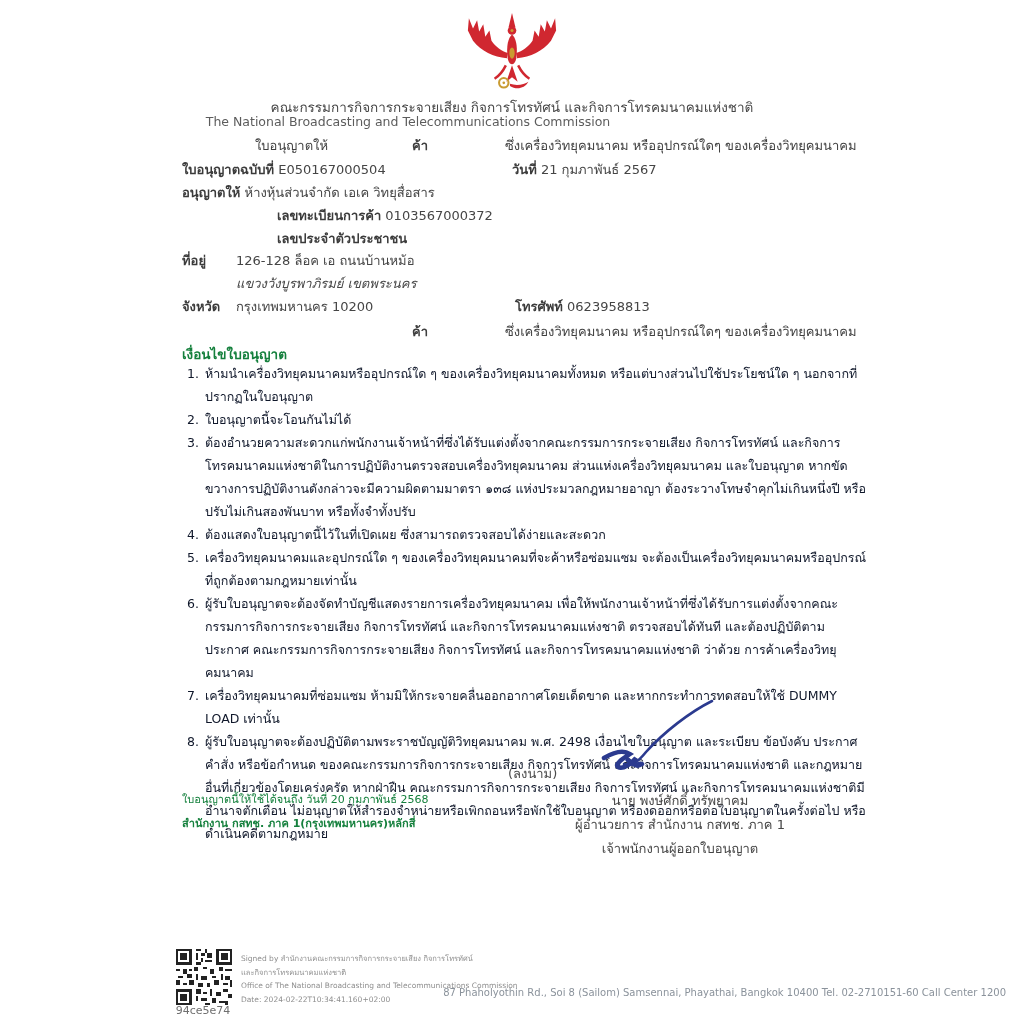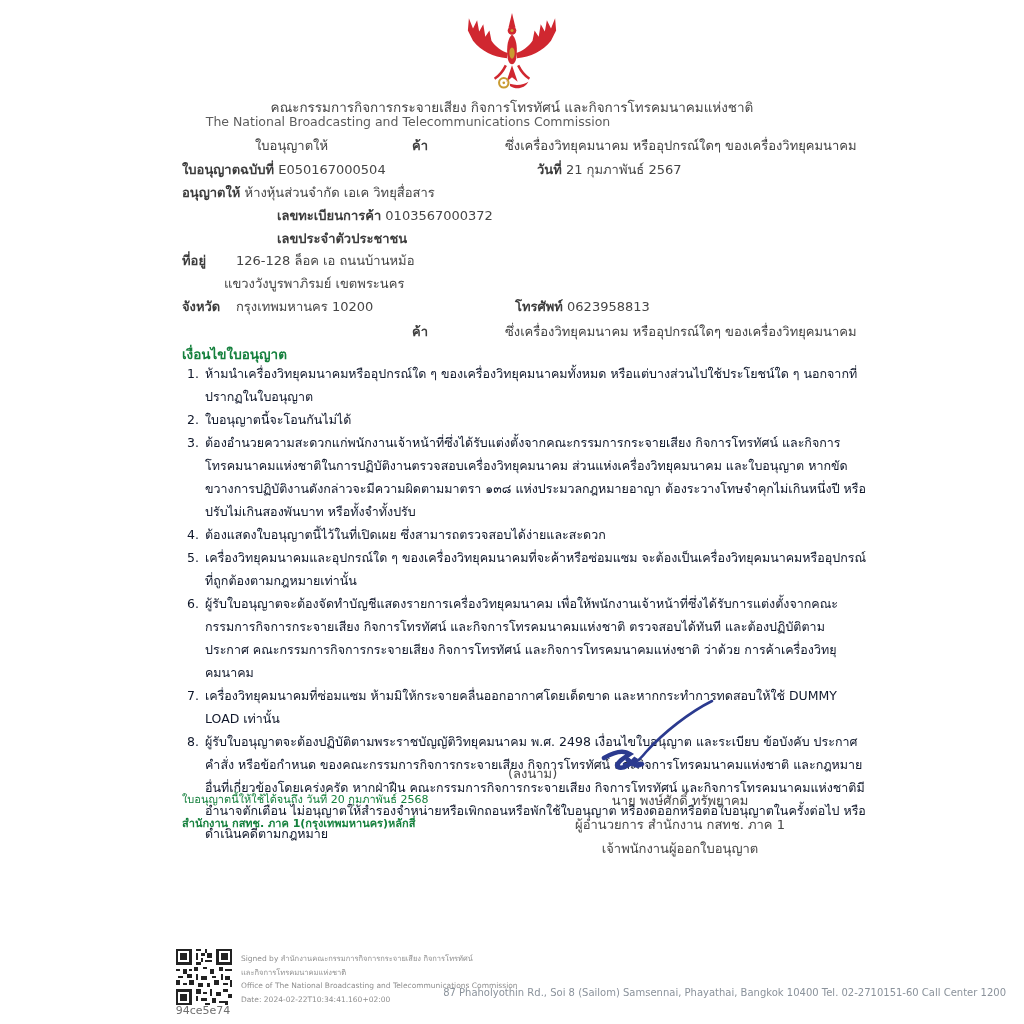--- a/index.html
+++ b/index.html
@@ -74,42 +74,42 @@
   <div class="abs org-en center">The National Broadcasting and Telecommunications Commission</div>
 
   <div class="abs row" style="left:255px;top:137px;"><span>ใบอนุญาตให้</span></div>
   <div class="abs row b" style="left:412px;top:137px;">ค้า</div>
   <div class="abs row" style="left:505px;top:137px;">ซึ่งเครื่องวิทยุคมนาคม หรืออุปกรณ์ใดๆ ของเครื่องวิทยุคมนาคม</div>
 
   <div class="abs row" style="left:182px;top:161px;">
     <span class="lbl">ใบอนุญาตฉบับที่</span>
     <span class="val">E050167000504</span>
   </div>
-  <div class="abs row" style="left:537px;top:161px;">
+  <div class="abs row" style="left:512px;top:161px;">
     <span class="lbl">วันที่</span>
     <span class="val">21 กุมภาพันธ์ 2567</span>
   </div>
 
   <div class="abs row" style="left:182px;top:184px;">
     <span class="lbl">อนุญาตให้</span>
     <span class="val">ห้างหุ้นส่วนจำกัด เอเค วิทยุสื่อสาร</span>
   </div>
 
   <div class="abs row" style="left:277px;top:207px;">
     <span class="lbl">เลขทะเบียนการค้า</span>
     <span class="val">0103567000372</span>
   </div>
 
   <div class="abs row" style="left:277px;top:230px;">
     <span class="lbl">เลขประจำตัวประชาชน</span>
   </div>
 
   <div class="abs row lbl" style="left:182px;top:252px;">ที่อยู่</div>
   <div class="abs row val" style="left:236px;top:252px;">126-128 ล็อค เอ  ถนนบ้านหม้อ</div>
-  <div class="abs row val" style="left:224px;top:275px;">แขวงวังบูรพาภิรมย์ เขตพระนคร</div>
+  <div class="abs row val" style="left:236px;top:275px;font-style:italic;">แขวงวังบูรพาภิรมย์ เขตพระนคร</div>
 
   <div class="abs row lbl" style="left:182px;top:298px;">จังหวัด</div>
   <div class="abs row val" style="left:236px;top:298px;">กรุงเทพมหานคร 10200</div>
   <div class="abs row" style="left:515px;top:298px;">
     <span class="lbl">โทรศัพท์</span>
     <span class="val">0623958813</span>
   </div>
 
   <div class="abs row b" style="left:412px;top:323px;">ค้า</div>
   <div class="abs row" style="left:505px;top:323px;">ซึ่งเครื่องวิทยุคมนาคม หรืออุปกรณ์ใดๆ ของเครื่องวิทยุคมนาคม</div>

